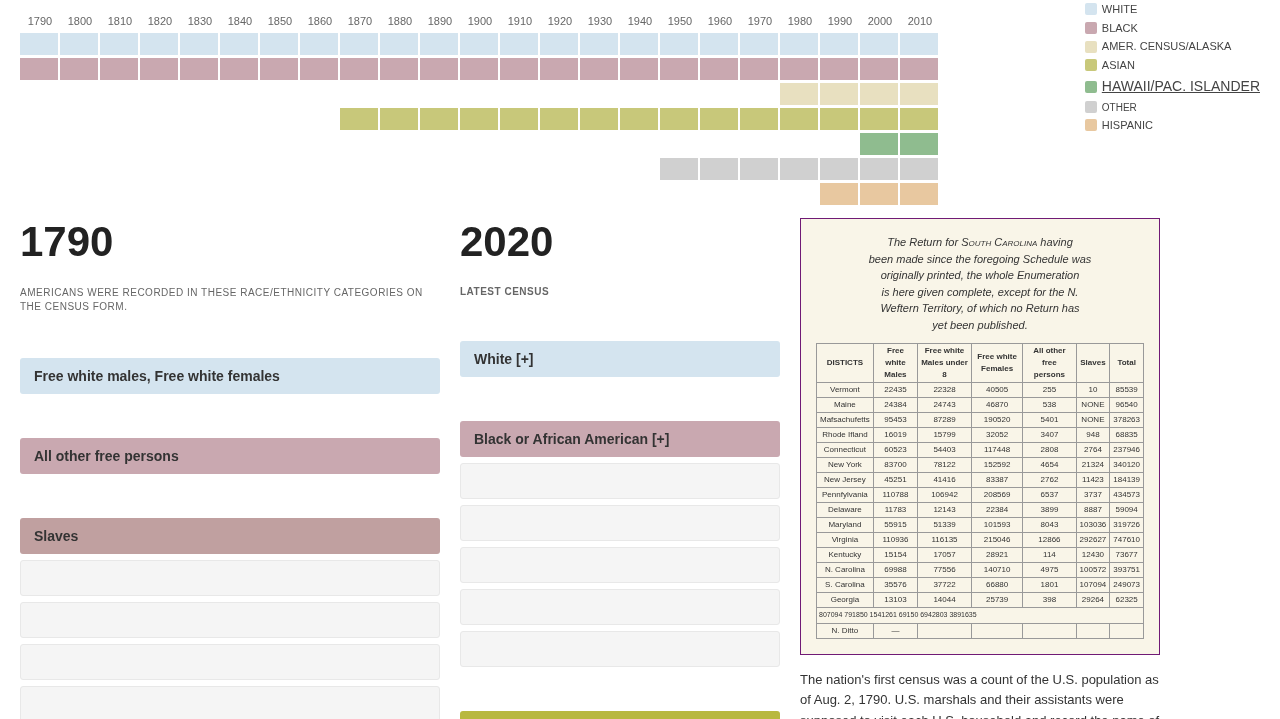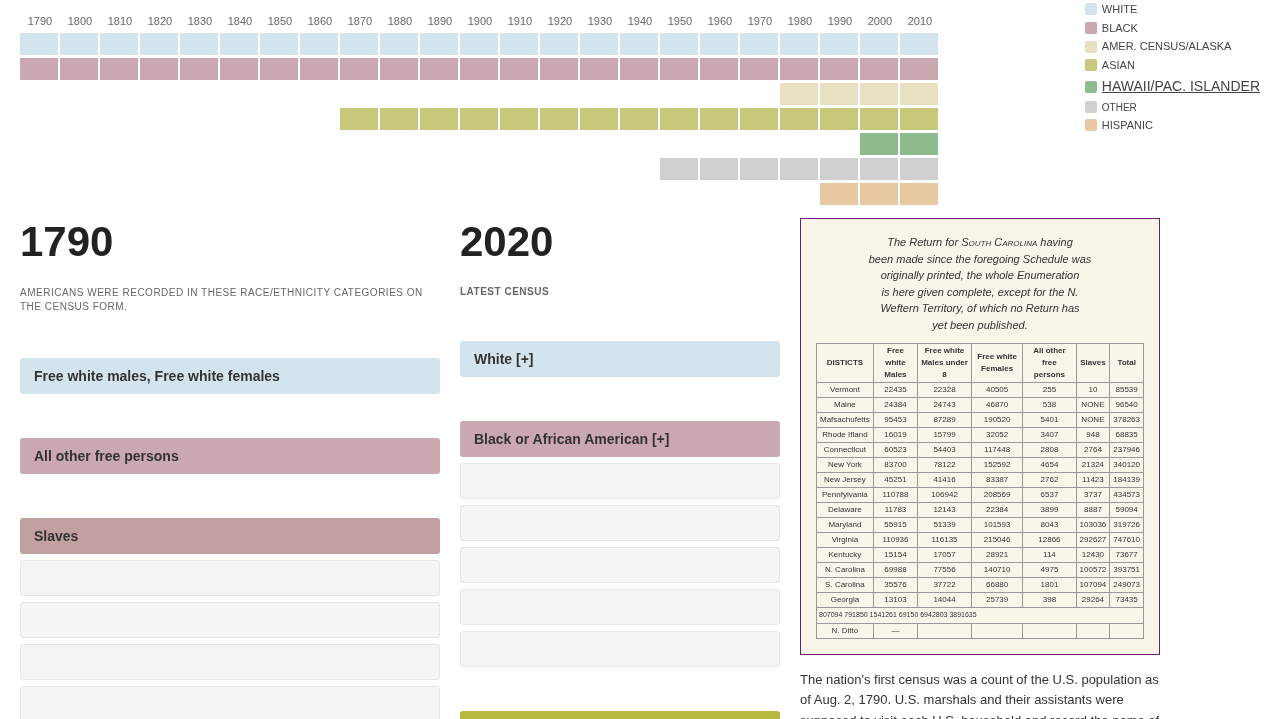--- a/index.html
+++ b/index.html
@@ -585,21 +585,21 @@
               <td>107094</td>
               <td>249073</td>
             </tr>
         <tr>
               <td>Georgia</td>
               <td>13103</td>
               <td>14044</td>
               <td>25739</td>
               <td>398</td>
               <td>29264</td>
-              <td>73435</td>
+              <td>62325</td>
             </tr>
         <tr>
               <td colspan="7" style="font-size:7px; text-align:left; padding:2px;">807094 791850 1541261 69150 6942803 3891635</td>
             </tr>
         <tr>
               <td>N. Ditto</td>
               <td>—</td>
               <td></td>
               <td></td>
               <td></td>

